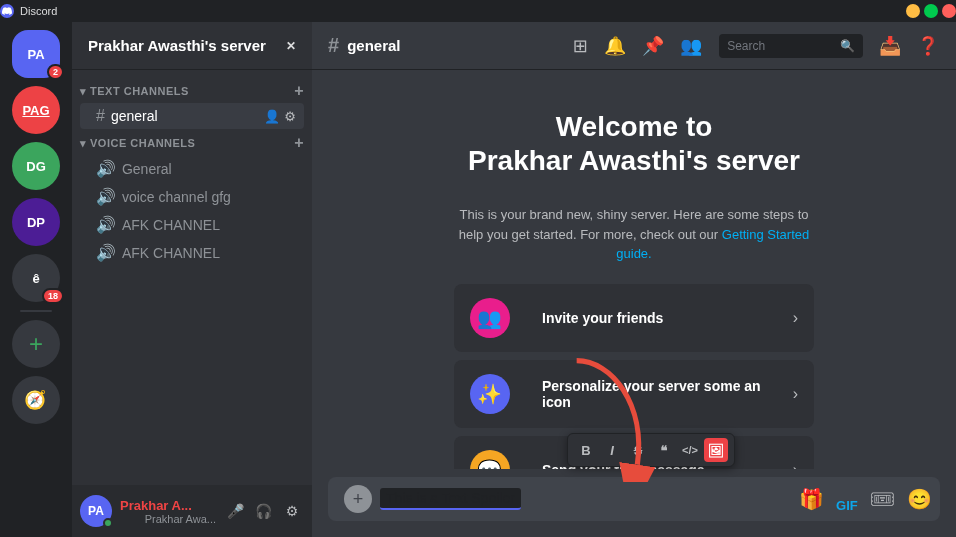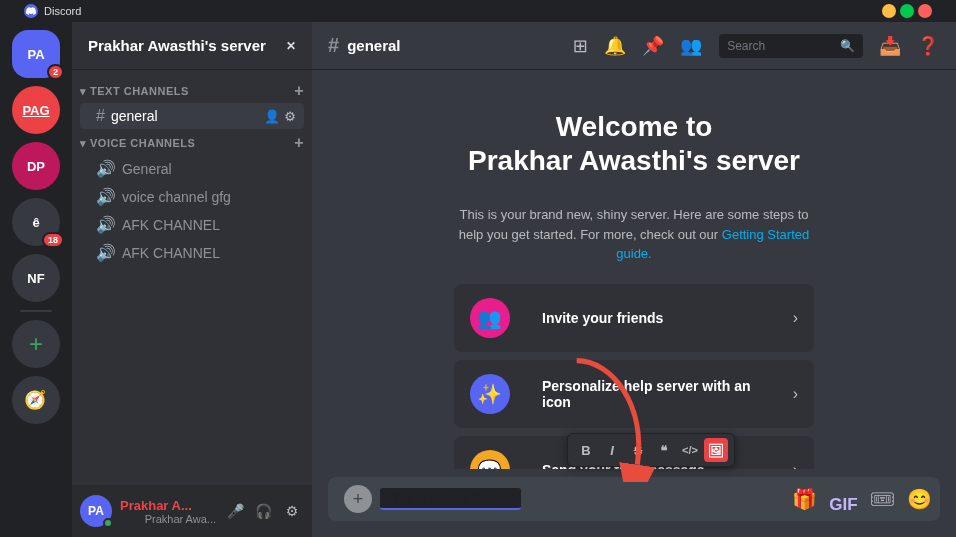--- a/index.html
+++ b/index.html
@@ -4,21 +4,21 @@
   <style>
     * { margin: 0; padding: 0; box-sizing: border-box; }
     body { width: 956px; height: 537px; overflow: hidden; font-family: 'Segoe UI', sans-serif; background: #202225; display: flex; flex-direction: column; }
 
     
     .titlebar {
       height: 22px;
       background: #202225;
       display: flex;
       align-items: center;
-      padding: 0 24px;
+      padding: 0 0;
       font-size: 11px;
       color: #dcddde;
       justify-content: space-between;
       flex-shrink: 0;
     }
     .titlebar-left { display: flex; align-items: center; gap: 6px; }
     .titlebar-logo { width: 14px; height: 14px; background: #5865f2; border-radius: 50%; display: flex; align-items: center; justify-content: center; }
     .titlebar-controls { display: flex; gap: 4px; }
     .titlebar-btn { width: 14px; height: 14px; border-radius: 50%; cursor: pointer; font-size: 8px; display: flex; align-items: center; justify-content: center; color: transparent; }
     .titlebar-btn.minimize { background: #ffbd44; }
@@ -334,23 +334,23 @@
   </div>
 </div>
 
 <div class="app">
 
   <div class="server-sidebar">
 
     <div id="server-icons-container" style="display: flex; flex-direction: column; align-items: center; gap: 8px;">
         <div class="server-icon active" style="background: rgb(88, 101, 242);">PA<div class="server-badge">2</div></div>
         <div class="server-icon" style="background: rgb(237, 66, 69); text-decoration: underline;">PAG</div>
-        <div class="server-icon" style="background: #be185d;">DP</div>
+        <div class="server-icon" style="background: rgb(59, 165, 93);">DG</div>
+        <div class="server-icon" style="background: #4c1d95;">DP</div>
         <div class="server-icon" style="background: rgb(54, 57, 63);">ê<div class="server-badge">18</div></div>
-        <div class="server-icon" style="background: rgb(54, 57, 63);">NF</div>
       </div>
     <div class="server-divider"></div>
     <div class="server-add">+</div>
     <div class="server-explore">🧭</div>
   </div>
 
   <div class="channel-sidebar">
     <div class="server-header">
       <span>Prakhar Awasthi's server</span>
       <span class="chevron-icon">✕</span>
@@ -445,21 +445,21 @@
             <a href="#">Getting Started guide.</a>
           </div>
           <div id="welcome-options-container">
               <div class="welcome-option">
     <div class="option-icon" style="background:#e91e8c">👥</div>
     <span class="option-text">Invite your friends</span>
     <span class="option-chevron">›</span>
   </div>
               <div class="welcome-option">
     <div class="option-icon" style="background:#5865f2">✨</div>
-    <span class="option-text">Personalize help server with an icon</span>
+    <span class="option-text">Personalize your server some an icon</span>
     <span class="option-chevron">›</span>
   </div>
               <div class="welcome-option">
     <div class="option-icon" style="background:#f5a623">💬</div>
     <span class="option-text">Send your first message</span>
     <span class="option-chevron">›</span>
   </div>
             </div>
         </div>
       </div>
@@ -483,21 +483,21 @@
       </svg>
 
       <div class="message-area">
         <div class="message-input-row">
           <div class="attach-btn">+</div>
           <div style="display:flex;align-items:center;gap:6px;flex:1;">
             <span style="background:#202225;color:#202225;border-radius:3px;padding:2px 6px;border-bottom:2px solid #5865f2;font-size:14px;user-select:none;">This is a Text Spoiler</span>
           </div>
           <div class="input-right-icons">
             <span class="input-icon">🎁</span>
-            <span class="input-icon" style="font-size:17px;font-weight:bold;color:#c4b5fd;margin-top:12px;">GIF</span>
+            <span class="input-icon" style="font-size:13px;font-weight:bold;color:#0ea5e9;margin-top:12px;">GIF</span>
             <span class="input-icon">🎟</span>
             <span class="input-icon">😊</span>
           </div>
         </div>
       </div>
     </div>
   </div>
 </div>
 
 </body></html>

